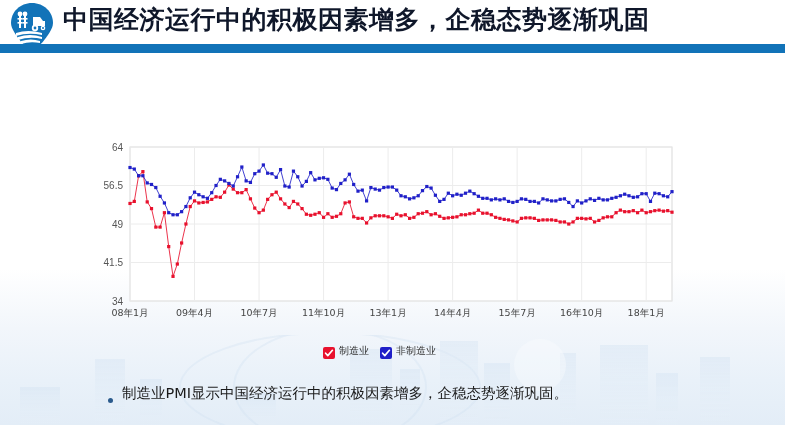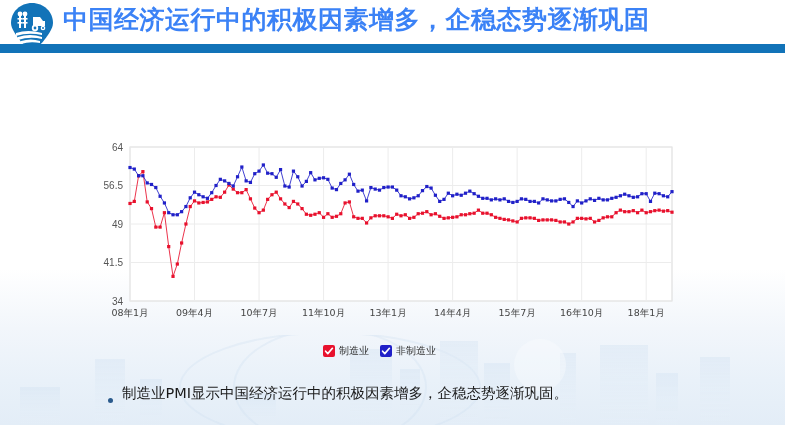--- a/index.html
+++ b/index.html
@@ -14,21 +14,21 @@
   
   .header{
     position:absolute;left:0;top:0;width:785px;height:46px;
     background:#ffffff;
   }
   .logo-pin{
     position:absolute;left:6px;top:1px;width:52px;height:54px;
   }
   .title{
     position:absolute;left:63px;top:3px;
-    font-size:25px;font-weight:bold;color:#3b82f6;
+    font-size:25px;font-weight:bold;color:#0f172a;
     letter-spacing:0.5px;white-space:nowrap;
     font-family:"DejaVu Sans","Liberation Sans",sans-serif;
   }
   .title-bar{
     position:absolute;left:0;top:44px;width:785px;height:9px;
     background:#1273b8;
   }
 
   
   .body-bg{
@@ -42,21 +42,21 @@
   
   .chart-wrap{
     position:absolute;left:88px;top:82px;width:600px;height:200px;
   }
   .chart-svg{display:block;}
 
   .legend{
     position:absolute;left:322px;top:288px;width:160px;height:20px;
     display:flex;align-items:center;gap:10px;
   }
-  .legend-item{display:flex;align-items:flex-start;gap:5px;}
+  .legend-item{display:flex;align-items:flex-end;gap:5px;}
   .legend-box{
     width:12px;height:12px;border-radius:2px;
     display:inline-block;position:relative;
   }
   .legend-box svg{position:absolute;left:1px;top:1px;}
   .legend-label{font-size:10px;color:#333;font-family:"DejaVu Sans","Liberation Sans",sans-serif;}
 
   
   .bullet-row{
     position:absolute;left:108px;top:330px;width:620px;

